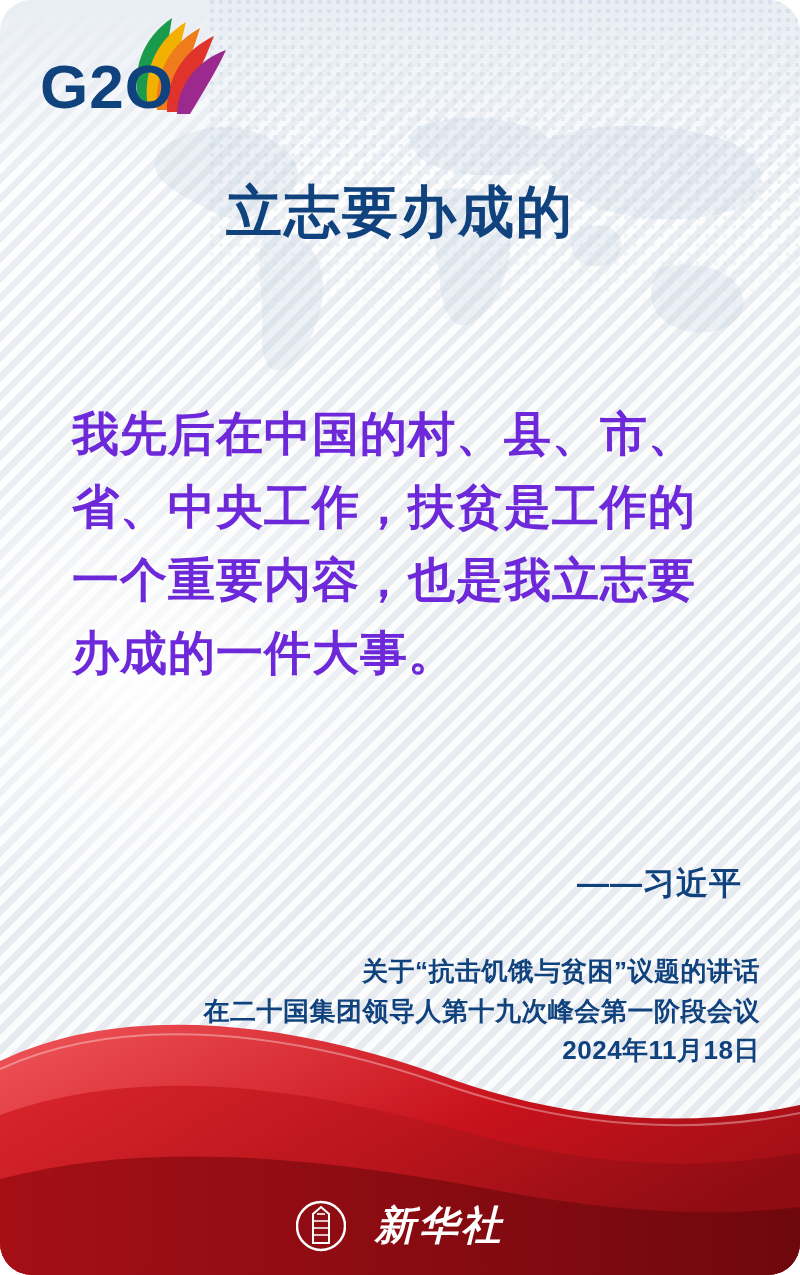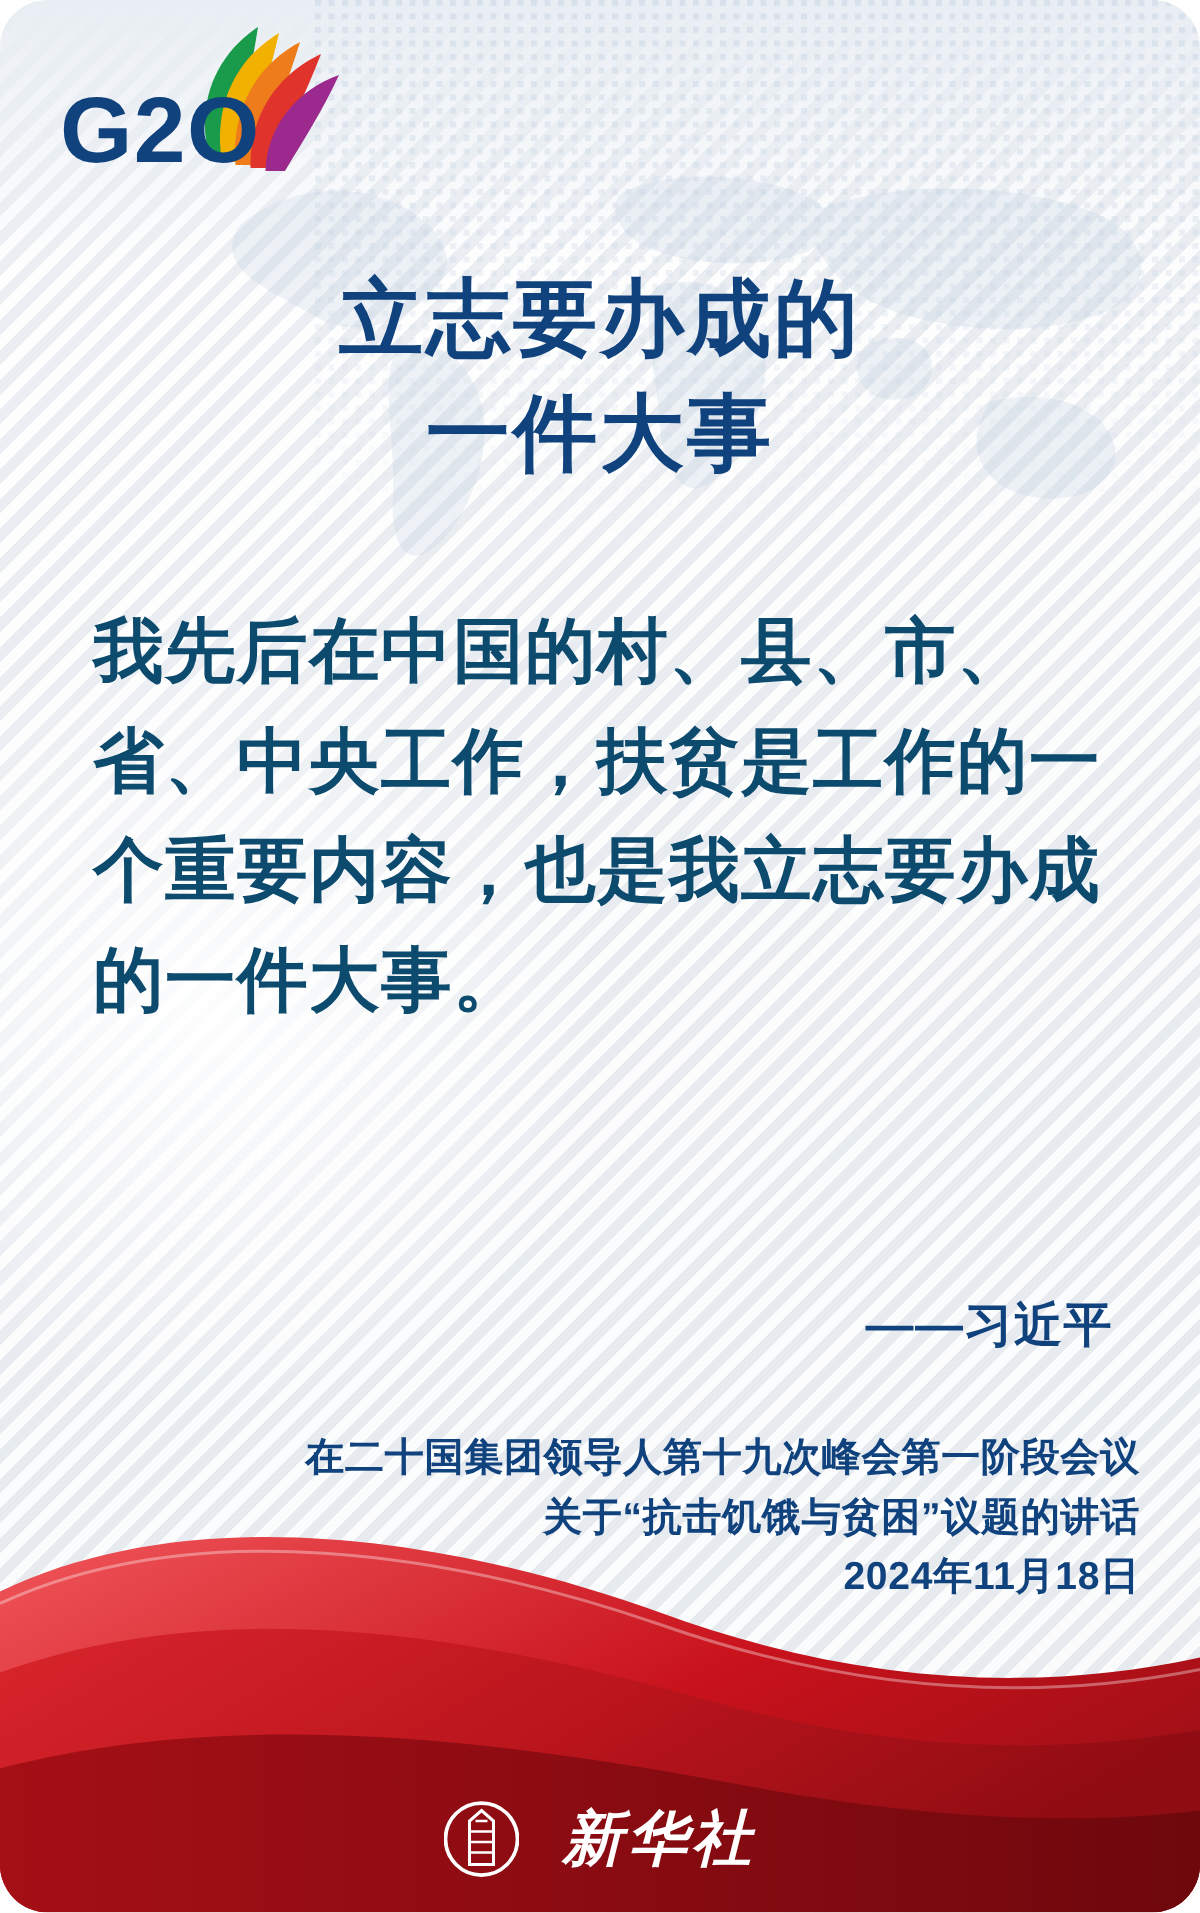--- a/index.html
+++ b/index.html
@@ -96,24 +96,24 @@
     font-weight: bold;
     font-size: 56px;
     line-height: 1.38;
     letter-spacing: 2px;
   }
   .headline .l2 { display: block; }
 
   
   .quote {
     position: absolute;
-    left: 62px;
+    left: 72px;
     right: 58px;
     top: 398px;
-    color: #0c4a6e;
+    color: #6d28d9;
     font-family: "Liberation Sans", "DejaVu Sans", sans-serif;
     font-weight: bold;
     font-size: 47px;
     line-height: 1.55;
     letter-spacing: 1px;
     text-align: left;
   }
 
   
   .attribution {
@@ -211,30 +211,29 @@
       <path d="M126 98 C120 62, 134 30, 164 12 C158 38, 150 66, 140 98 Z" fill="#f2b100"></path>
       <path d="M135 100 C132 64, 148 34, 178 18 C170 44, 160 70, 149 100 Z" fill="#ef7c1a"></path>
       <path d="M145 102 C144 68, 162 40, 192 26 C182 52, 170 76, 158 102 Z" fill="#e0332c"></path>
       <path d="M155 104 C156 74, 176 50, 204 40 C194 62, 180 84, 168 104 Z" fill="#9c2a8e"></path>
     </g>
     <text x="18" y="98" font-family="Liberation Sans, sans-serif" font-size="62" font-weight="bold" fill="#10427e" letter-spacing="1">G2O</text>
   </svg>
 
   <div class="headline">
     <span class="l1">立志要办成的</span>
-    <span class="l2">一件大事</span>
   </div>
 
   <div class="quote">我先后在中国的村、县、市、省、中央工作，扶贫是工作的一个重要内容，也是我立志要办成的一件大事。</div>
 
   <div class="attribution">——习近平</div>
 
   <div class="source">
+    <div>关于“抗击饥饿与贫困”议题的讲话</div>
     <div>在二十国集团领导人第十九次峰会第一阶段会议</div>
-    <div>关于“抗击饥饿与贫困”议题的讲话</div>
     <div>2024年11月18日</div>
   </div>
 
   <svg class="footer-wave" viewBox="0 0 800 310" preserveAspectRatio="none">
     <defs>
       <linearGradient id="redA" x1="0" y1="0" x2="1" y2="0.4">
         <stop offset="0%" stop-color="#d9252c"></stop>
         <stop offset="55%" stop-color="#b9141c"></stop>
         <stop offset="100%" stop-color="#8f0c12"></stop>
       </linearGradient>

